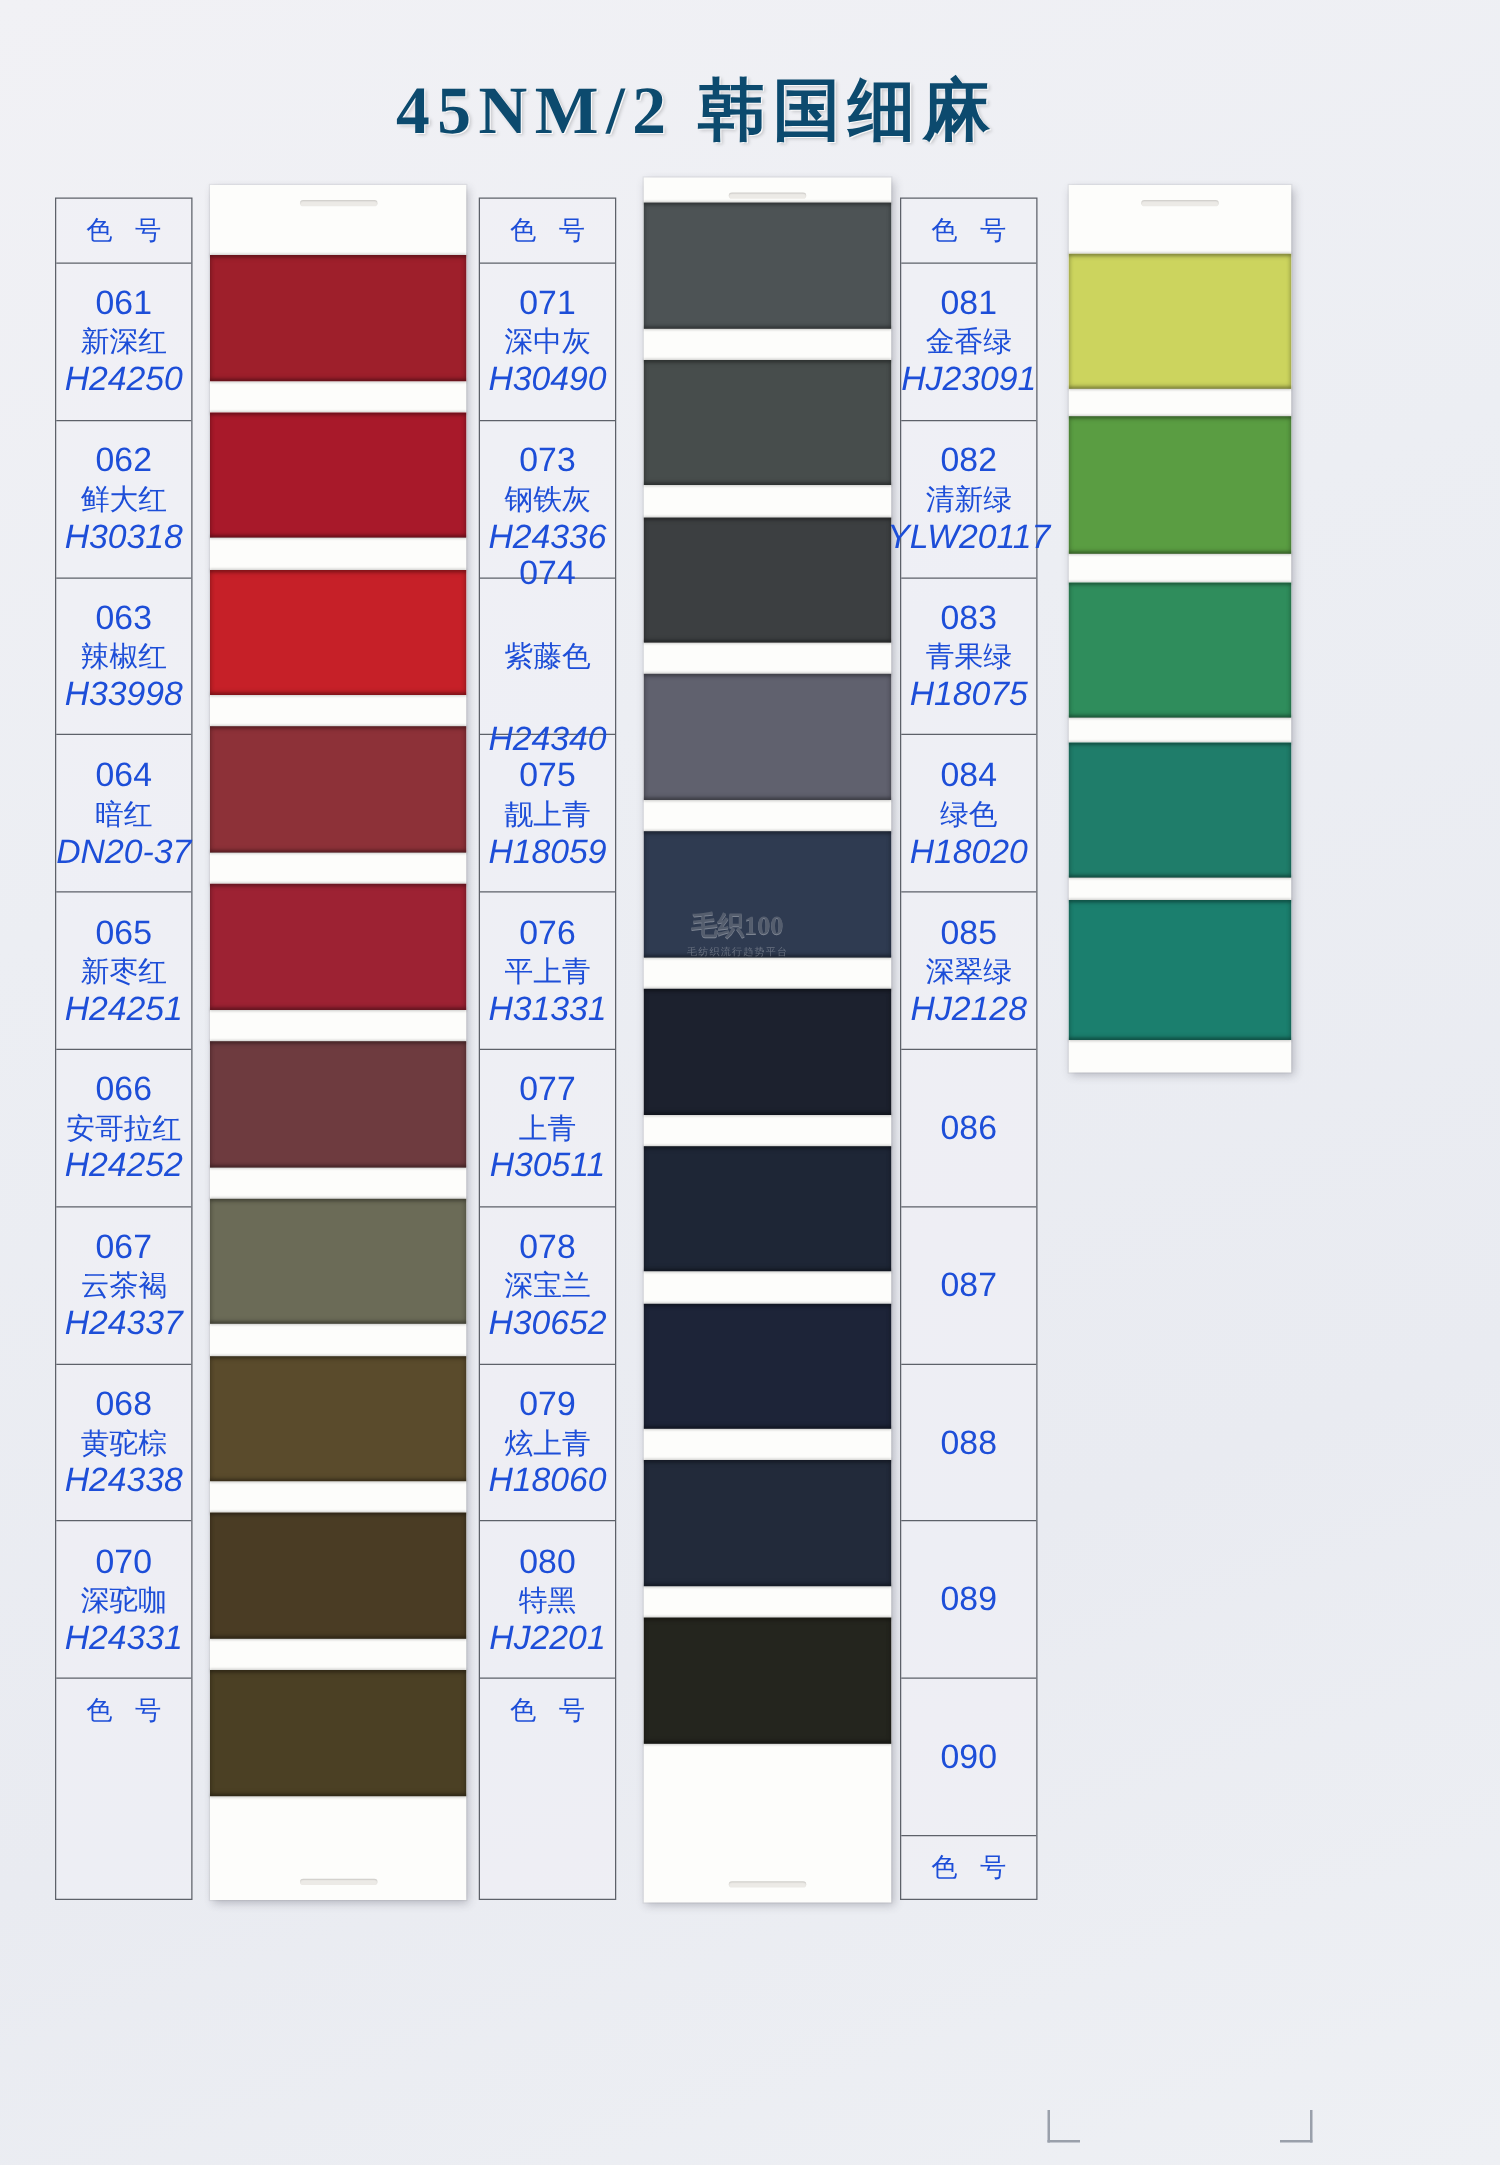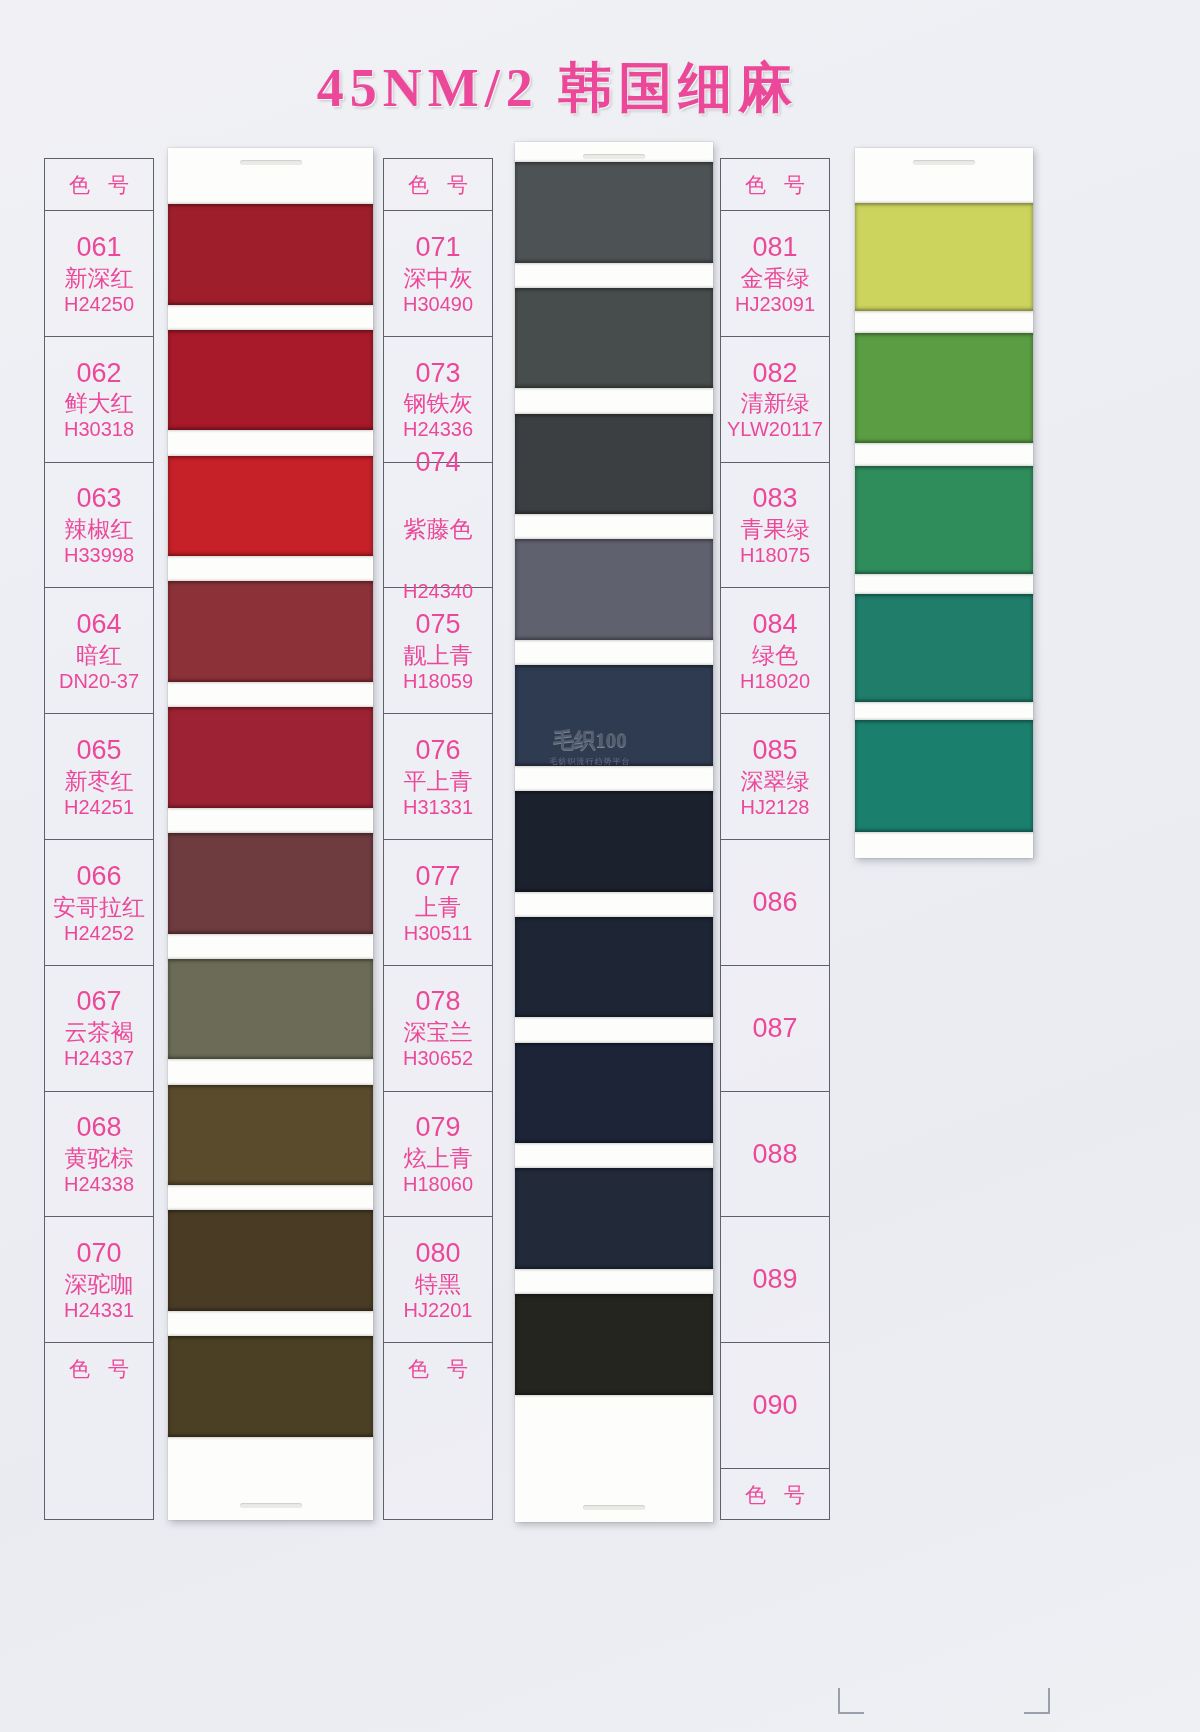--- a/index.html
+++ b/index.html
@@ -11,21 +11,21 @@
     background: linear-gradient(160deg,#f1f1f5 0%, #eceef3 35%, #e9ebf1 70%, #eef0f4 100%);
     position: relative; overflow: hidden;
   }
 
   
   #page-title {
     position: absolute; top: 52px; left: 0; width: 1115px;
     text-align: center;
     font-family: "Liberation Serif", "DejaVu Serif", serif;
     font-size: 54px; font-weight: 700; letter-spacing: 6px;
-    color: #ec4899;
+    color: #0c4a6e;
     text-shadow: 1px 1px 0 rgba(255,255,255,.85), 2px 2px 3px rgba(0,0,0,.18);
   }
 
   
   .strip {
     position: absolute;
     background: #fdfdfb;
     box-shadow: 2px 3px 7px rgba(60,60,75,.30), 0 0 0 1px rgba(0,0,0,.05);
   }
   .strip .notch {
@@ -55,30 +55,30 @@
   
   .label-col {
     position: absolute;
     border: 1px solid #5d6169;
     background: rgba(240,241,246,.55);
   }
   .cell {
     border-bottom: 1px solid #5d6169;
     display: flex; flex-direction: column;
     align-items: center; justify-content: center;
-    color: #ec4899;
+    color: #1d4ed8;
     line-height: 1.22;
   }
   .cell:last-child { border-bottom: none; }
   .cell.head {
     font-size: 21px; letter-spacing: 6px; text-indent: 6px;
   }
   .cell .code { font-size: 27px; }
   .cell .cname { font-size: 23px; }
-  .cell .ref { font-size: 20px; white-space: nowrap; }
+  .cell .ref { font-size: 27px; white-space: nowrap; font-style: italic; }
   .cell.empty { }
 
   
   #watermark {
     position: absolute; left: 536px; top: 726px;
     width: 108px; text-align: center;
     opacity: .62; pointer-events: none; user-select: none;
   }
   #watermark .wm-main {
     font-size: 21px; font-weight: 700; color: #6d7480;

